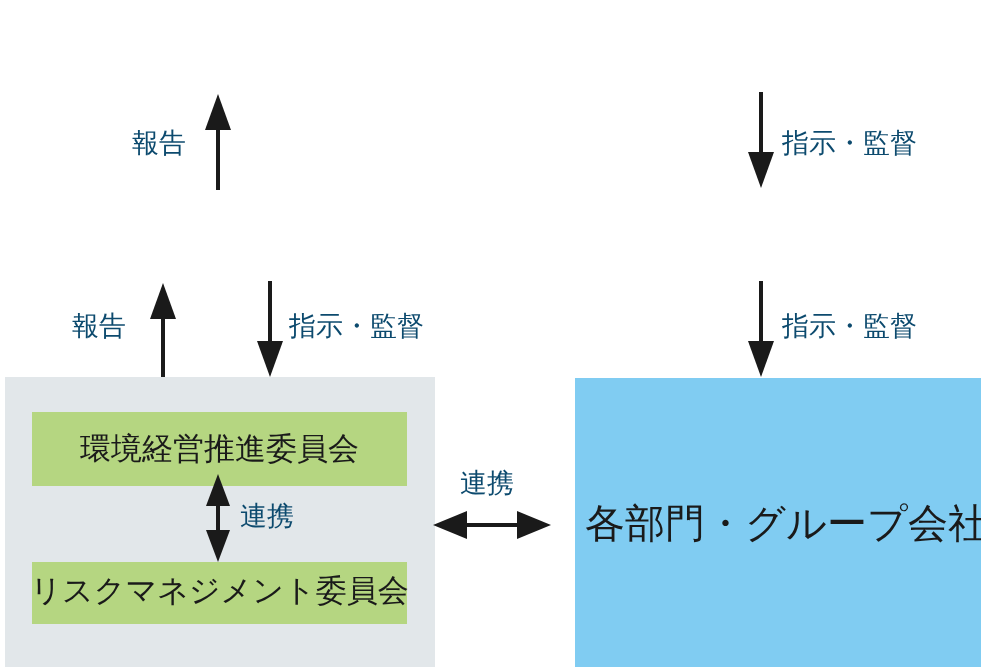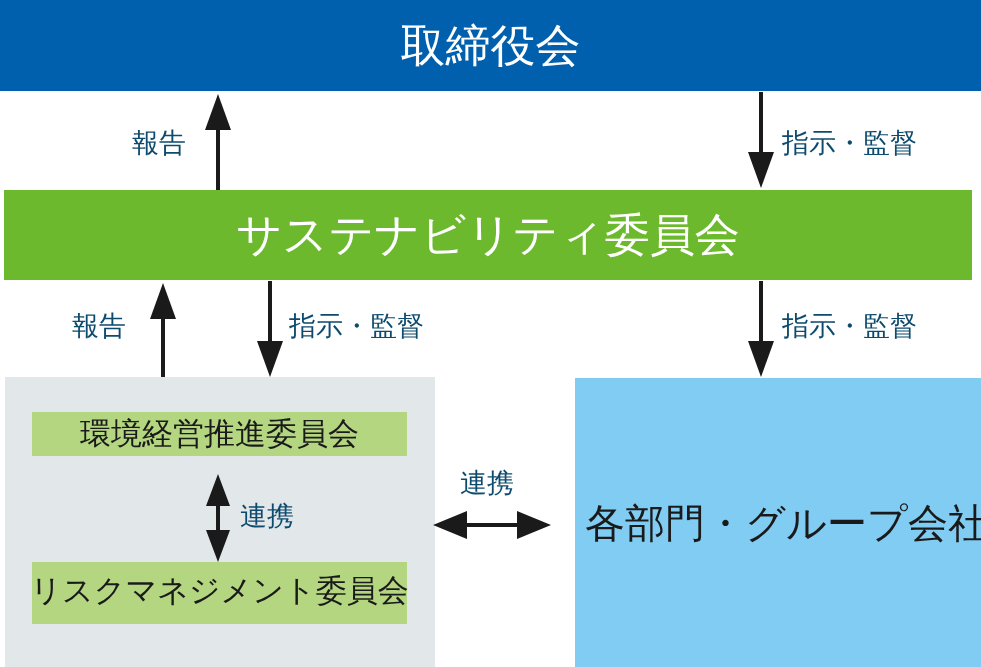--- a/index.html
+++ b/index.html
@@ -56,21 +56,21 @@
     top: 377px;
     width: 430px;
     height: 290px;
     background: #E2E7EA;
   }
 
   .box-env {
     left: 32px;
     top: 412px;
     width: 375px;
-    height: 44px;
+    height: 74px;
     background: #B5D681;
     color: #1A1A1A;
     font-size: 31px;
   }
 
   .box-risk {
     left: 32px;
     top: 562px;
     width: 375px;
     height: 62px;
@@ -106,43 +106,37 @@
     color: #0c4a6e;
     white-space: nowrap;
     line-height: 1;
   }
 </style>
 </head>
 <body>
 
 <div id="diagram">
 
-  <div class="box box-board">
-    <span>取締役会</span>
-  </div>
 
   <div class="arrow" style="left:204px; top:92px;">
     <svg width="28" height="98" viewBox="0 0 28 98">
       <line x1="14" y1="98" x2="14" y2="32" stroke="#1A1A1A" stroke-width="4"></line>
       <polygon points="14,2 27,38 1,38" fill="#1A1A1A"></polygon>
     </svg>
   </div>
   <div class="arrow-label" style="left:132px; top:130px;">報告</div>
 
   <div class="arrow" style="left:747px; top:92px;">
     <svg width="28" height="98" viewBox="0 0 28 98">
       <line x1="14" y1="0" x2="14" y2="66" stroke="#1A1A1A" stroke-width="4"></line>
       <polygon points="14,96 27,60 1,60" fill="#1A1A1A"></polygon>
     </svg>
   </div>
   <div class="arrow-label" style="left:782px; top:130px;">指示・監督</div>
 
-  <div class="box box-sustainability">
-    <span>サステナビリティ委員会</span>
-  </div>
 
   <div class="arrow" style="left:149px; top:281px;">
     <svg width="28" height="98" viewBox="0 0 28 98">
       <line x1="14" y1="98" x2="14" y2="32" stroke="#1A1A1A" stroke-width="4"></line>
       <polygon points="14,2 27,38 1,38" fill="#1A1A1A"></polygon>
     </svg>
   </div>
   <div class="arrow-label" style="left:72px; top:313px;">報告</div>
 
   <div class="arrow" style="left:256px; top:281px;">

